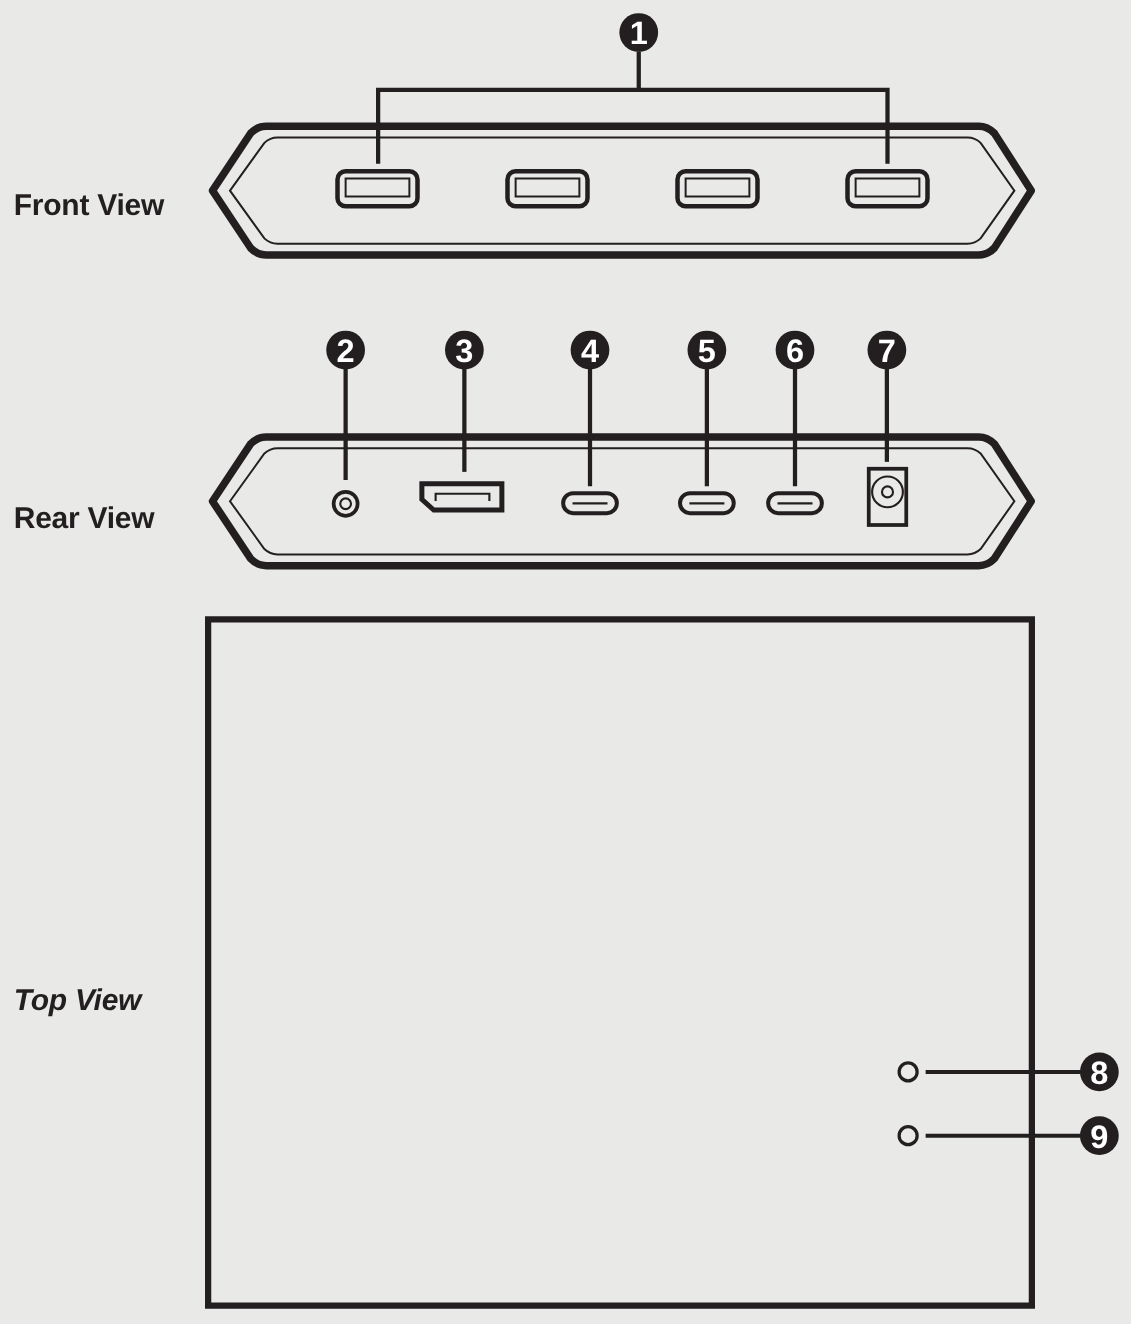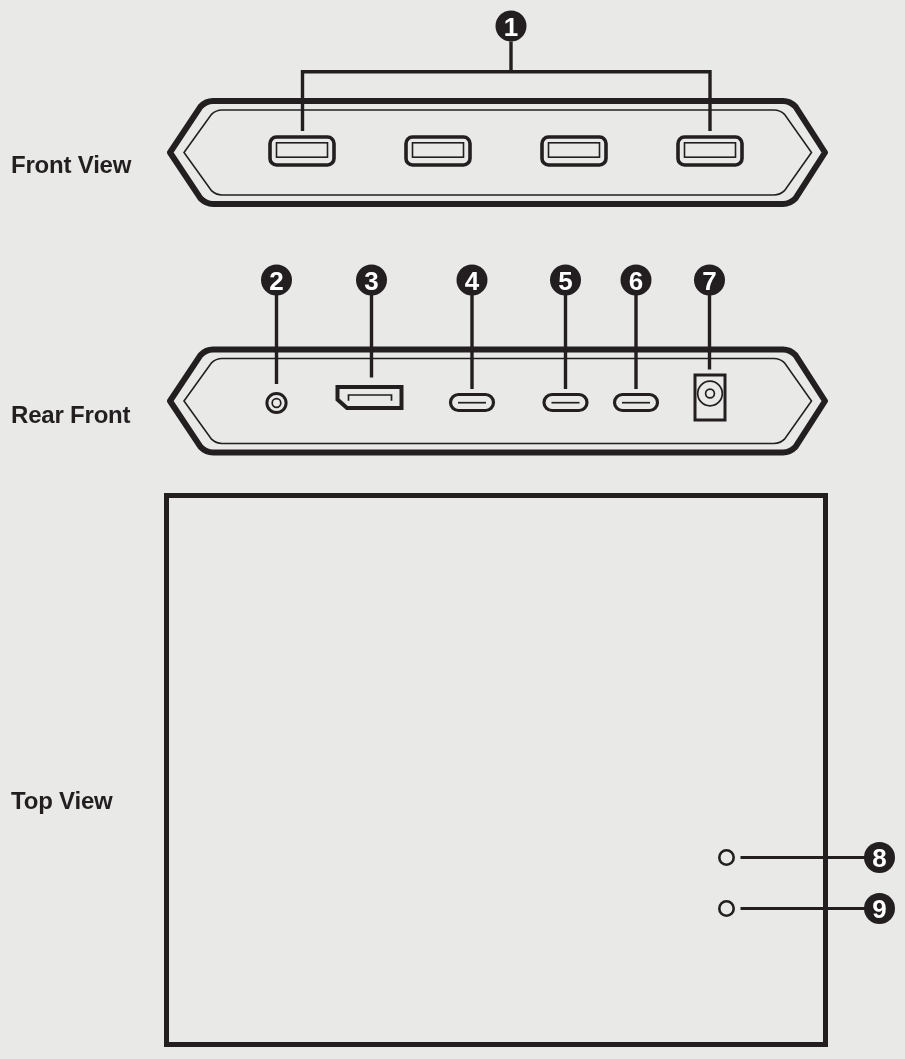--- a/index.html
+++ b/index.html
@@ -21,21 +21,21 @@
     position:absolute;
     left:11px;
     font:700 24px/24px "Liberation Sans",sans-serif;
     color:var(--line);
     letter-spacing:-0.2px;
     white-space:nowrap;
     margin-top:12px;
   }
   .label-front{top:141px;}
   .label-rear{top:391px;}
-  .label-top{top:777px;}
+  .label-top{top:777px;font-style:italic;}
   
   .chassis{fill:var(--bg);stroke:var(--line);stroke-width:6;stroke-linejoin:round;}
   .stroke{fill:none;stroke:var(--line);}
   .w16{stroke-width:1.6;}
   .w17{stroke-width:1.7;}
   .w26{stroke-width:2.6;}
   .w30{stroke-width:3;}
   .w32{stroke-width:3.2;}
   .w34{stroke-width:3.4;}
   .w36{stroke-width:3.6;}
@@ -146,16 +146,16 @@
       <circle class="stroke w26" cx="726.5" cy="908.5" r="7.2"></circle>
 
       <circle class="badge" cx="879.5" cy="857.5" r="15.5"></circle>
       <text class="badge-text" x="879.5" y="867">8</text>
       <circle class="badge" cx="879.5" cy="908.5" r="15.5"></circle>
       <text class="badge-text" x="879.5" y="918">9</text>
     </g>
   </svg>
 
   <div class="view-label label-front">Front View</div>
-  <div class="view-label label-rear">Rear Front</div>
+  <div class="view-label label-rear">Rear View</div>
   <div class="view-label label-top">Top View</div>
 
 </div>
 
 </body></html>

